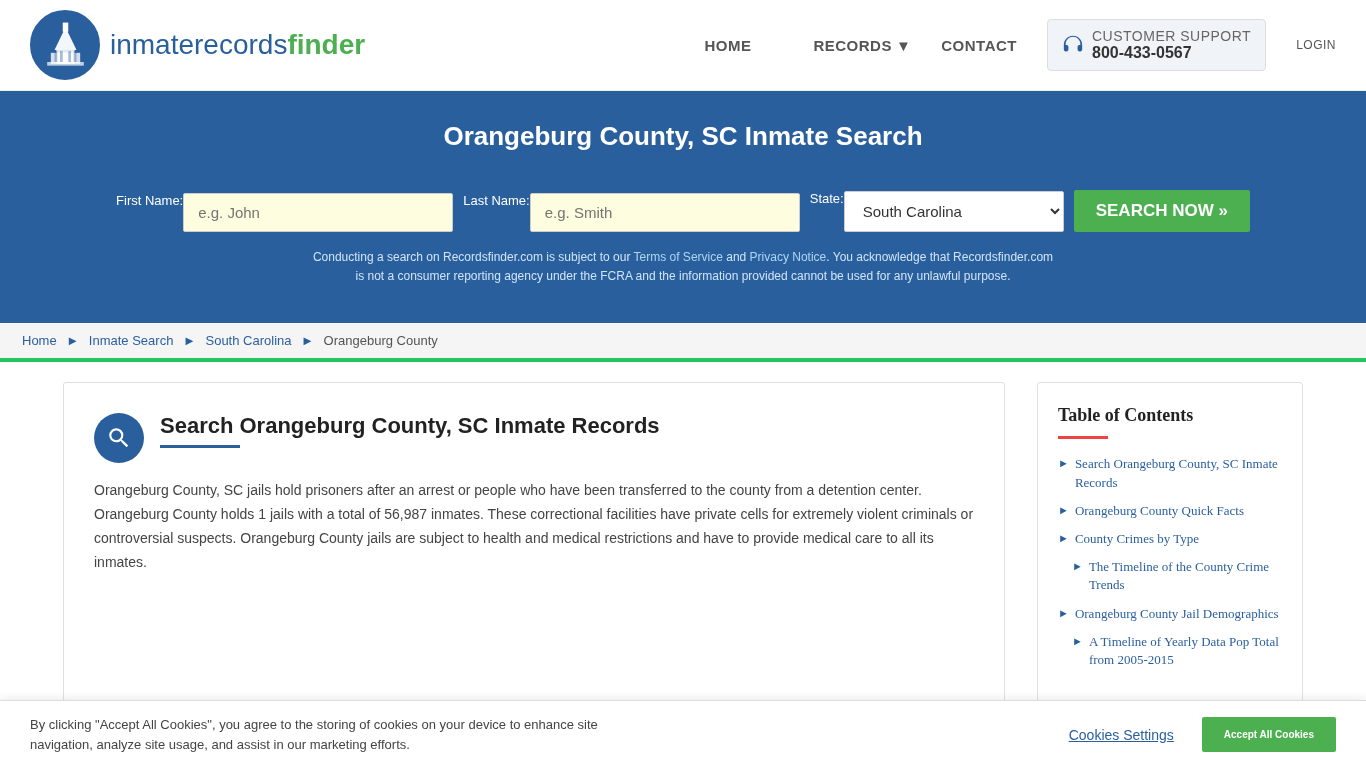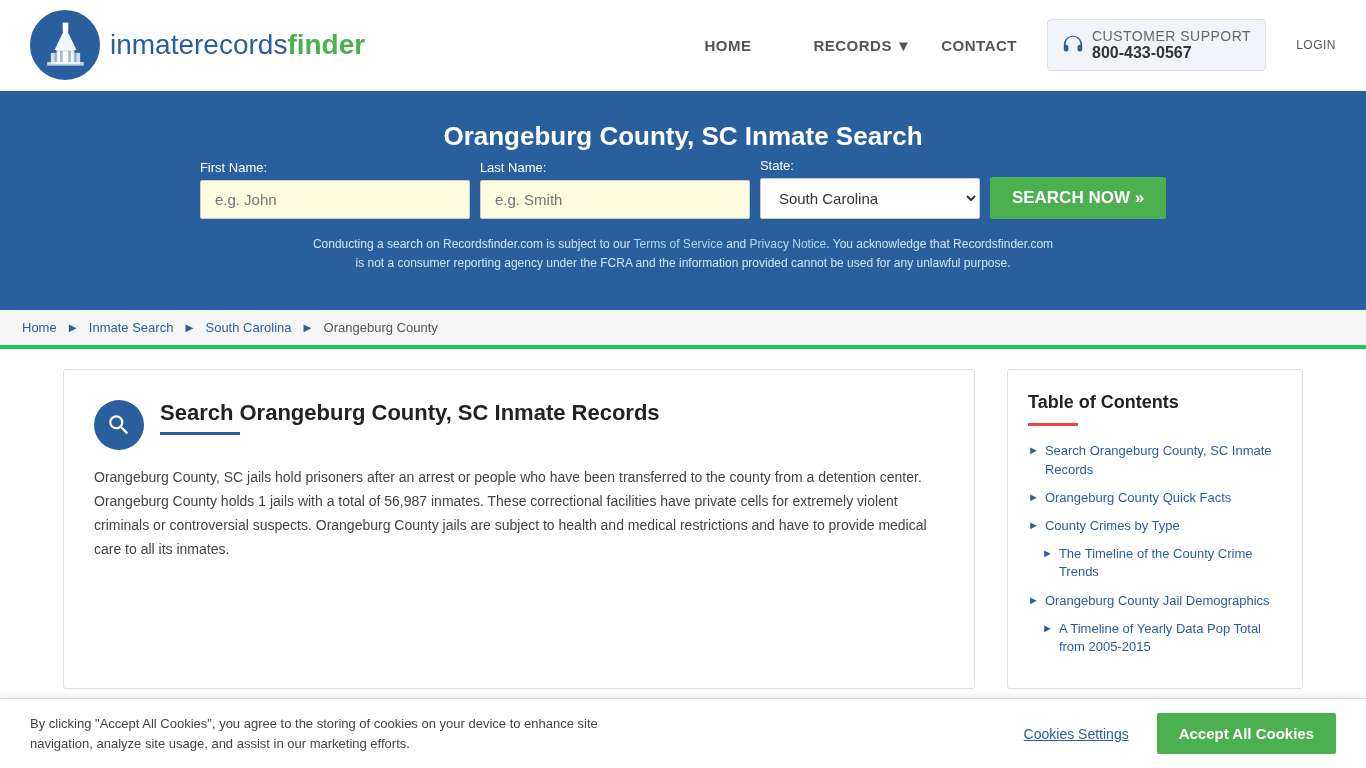--- a/index.html
+++ b/index.html
@@ -100,32 +100,32 @@
     
     .hero {
       background: #2a5f9e;
       padding: 30px 20px 25px;
       text-align: center;
     }
     .hero-title {
       color: #fff;
       font-size: 26px;
       font-weight: bold;
-      margin-bottom: 6px;
+      margin-bottom: 38px;
     }
     .search-form {
       display: flex;
       align-items: flex-end;
       justify-content: center;
       gap: 10px;
       margin-bottom: 16px;
     }
     .form-group {
       display: flex;
-      flex-direction: column;
+      flex-direction: row;
       align-items: flex-start;
     }
     .form-label {
       color: #fff;
       font-size: 13px;
       margin-bottom: 5px;
       font-weight: normal;
     }
     .form-input {
       background: #fefde0;
@@ -233,22 +233,23 @@
       margin-top: 4px;
     }
     .content-body {
       color: #444;
       line-height: 1.7;
       font-size: 14px;
     }
 
     
     .sidebar {
-      width: 296px;
+      width: 266px;
       flex-shrink: 0;
+      font-family: Liberation Serif, serif;
     }
     .toc-box {
       background: #fff;
       border: 1px solid #e0e0e0;
       border-radius: 3px;
       padding: 22px 20px;
     }
     .toc-title {
       font-size: 18px;
       font-weight: bold;
@@ -317,21 +318,21 @@
       color: #2a5f9e;
       text-decoration: underline;
       font-size: 14px;
       cursor: pointer;
     }
     .cookie-accept-btn {
       background: #4caf50;
       color: #fff;
       border: none;
       padding: 12px 22px;
-      font-size: 15px;
+      font-size: 10px;
       font-weight: bold;
       border-radius: 2px;
       cursor: pointer;
     }
   </style>
 </head>
 <body>
 
 <header class="header">
   <div class="logo-area">

